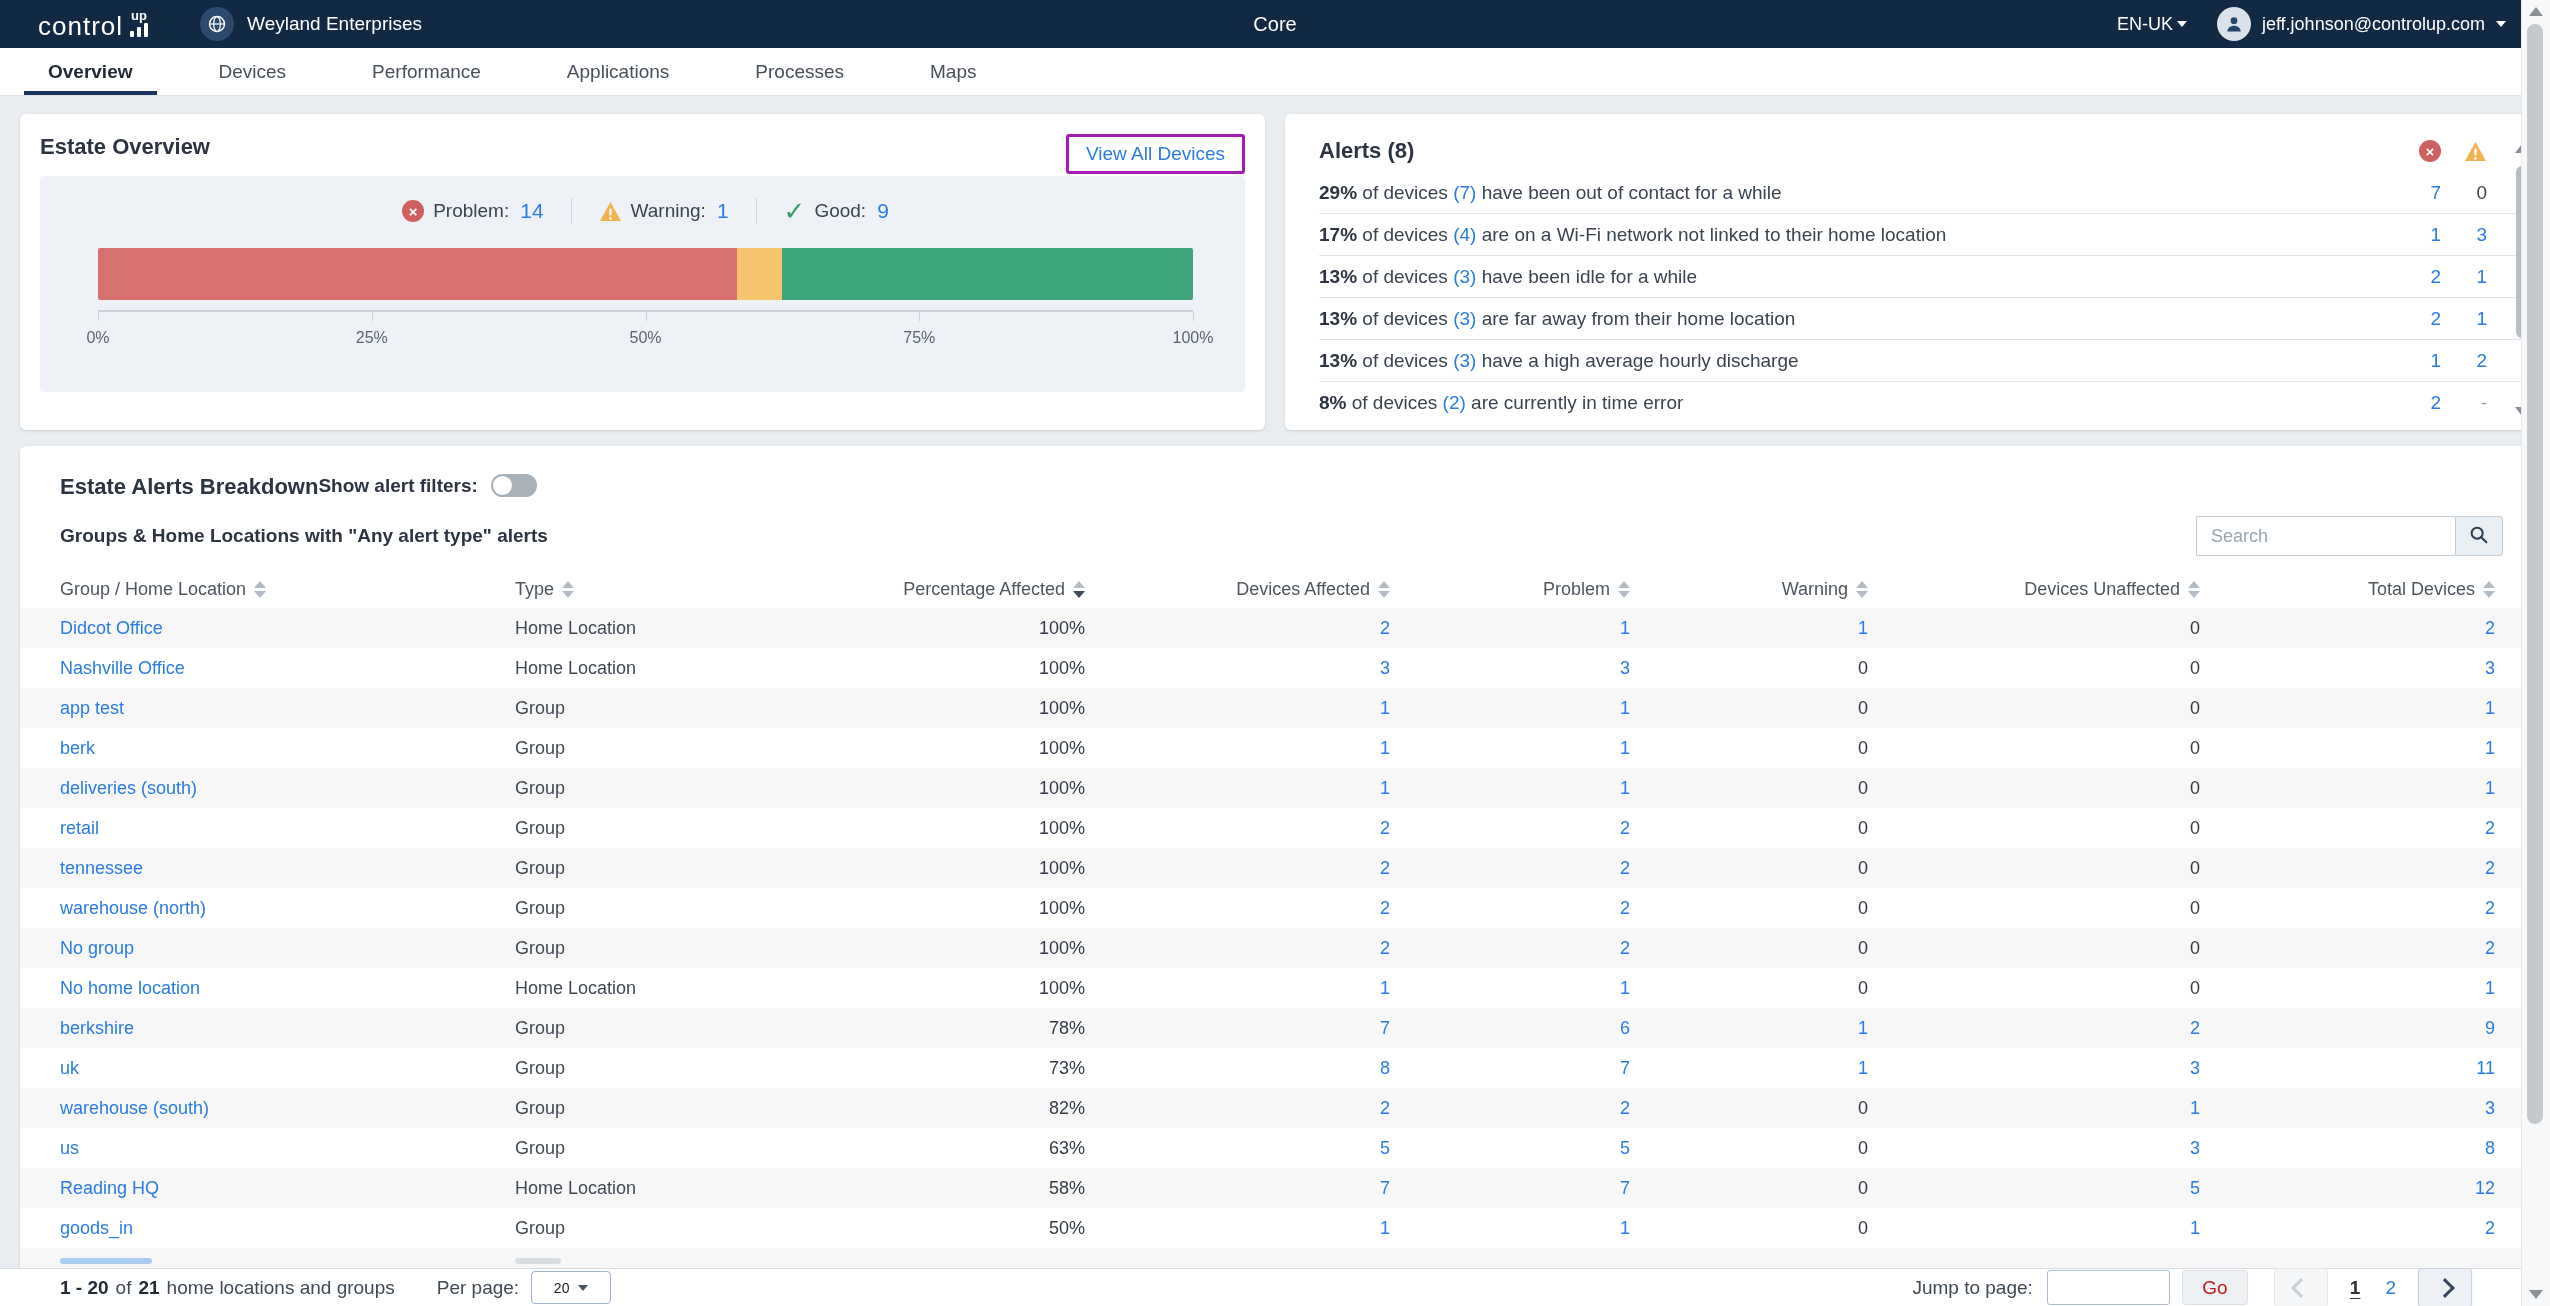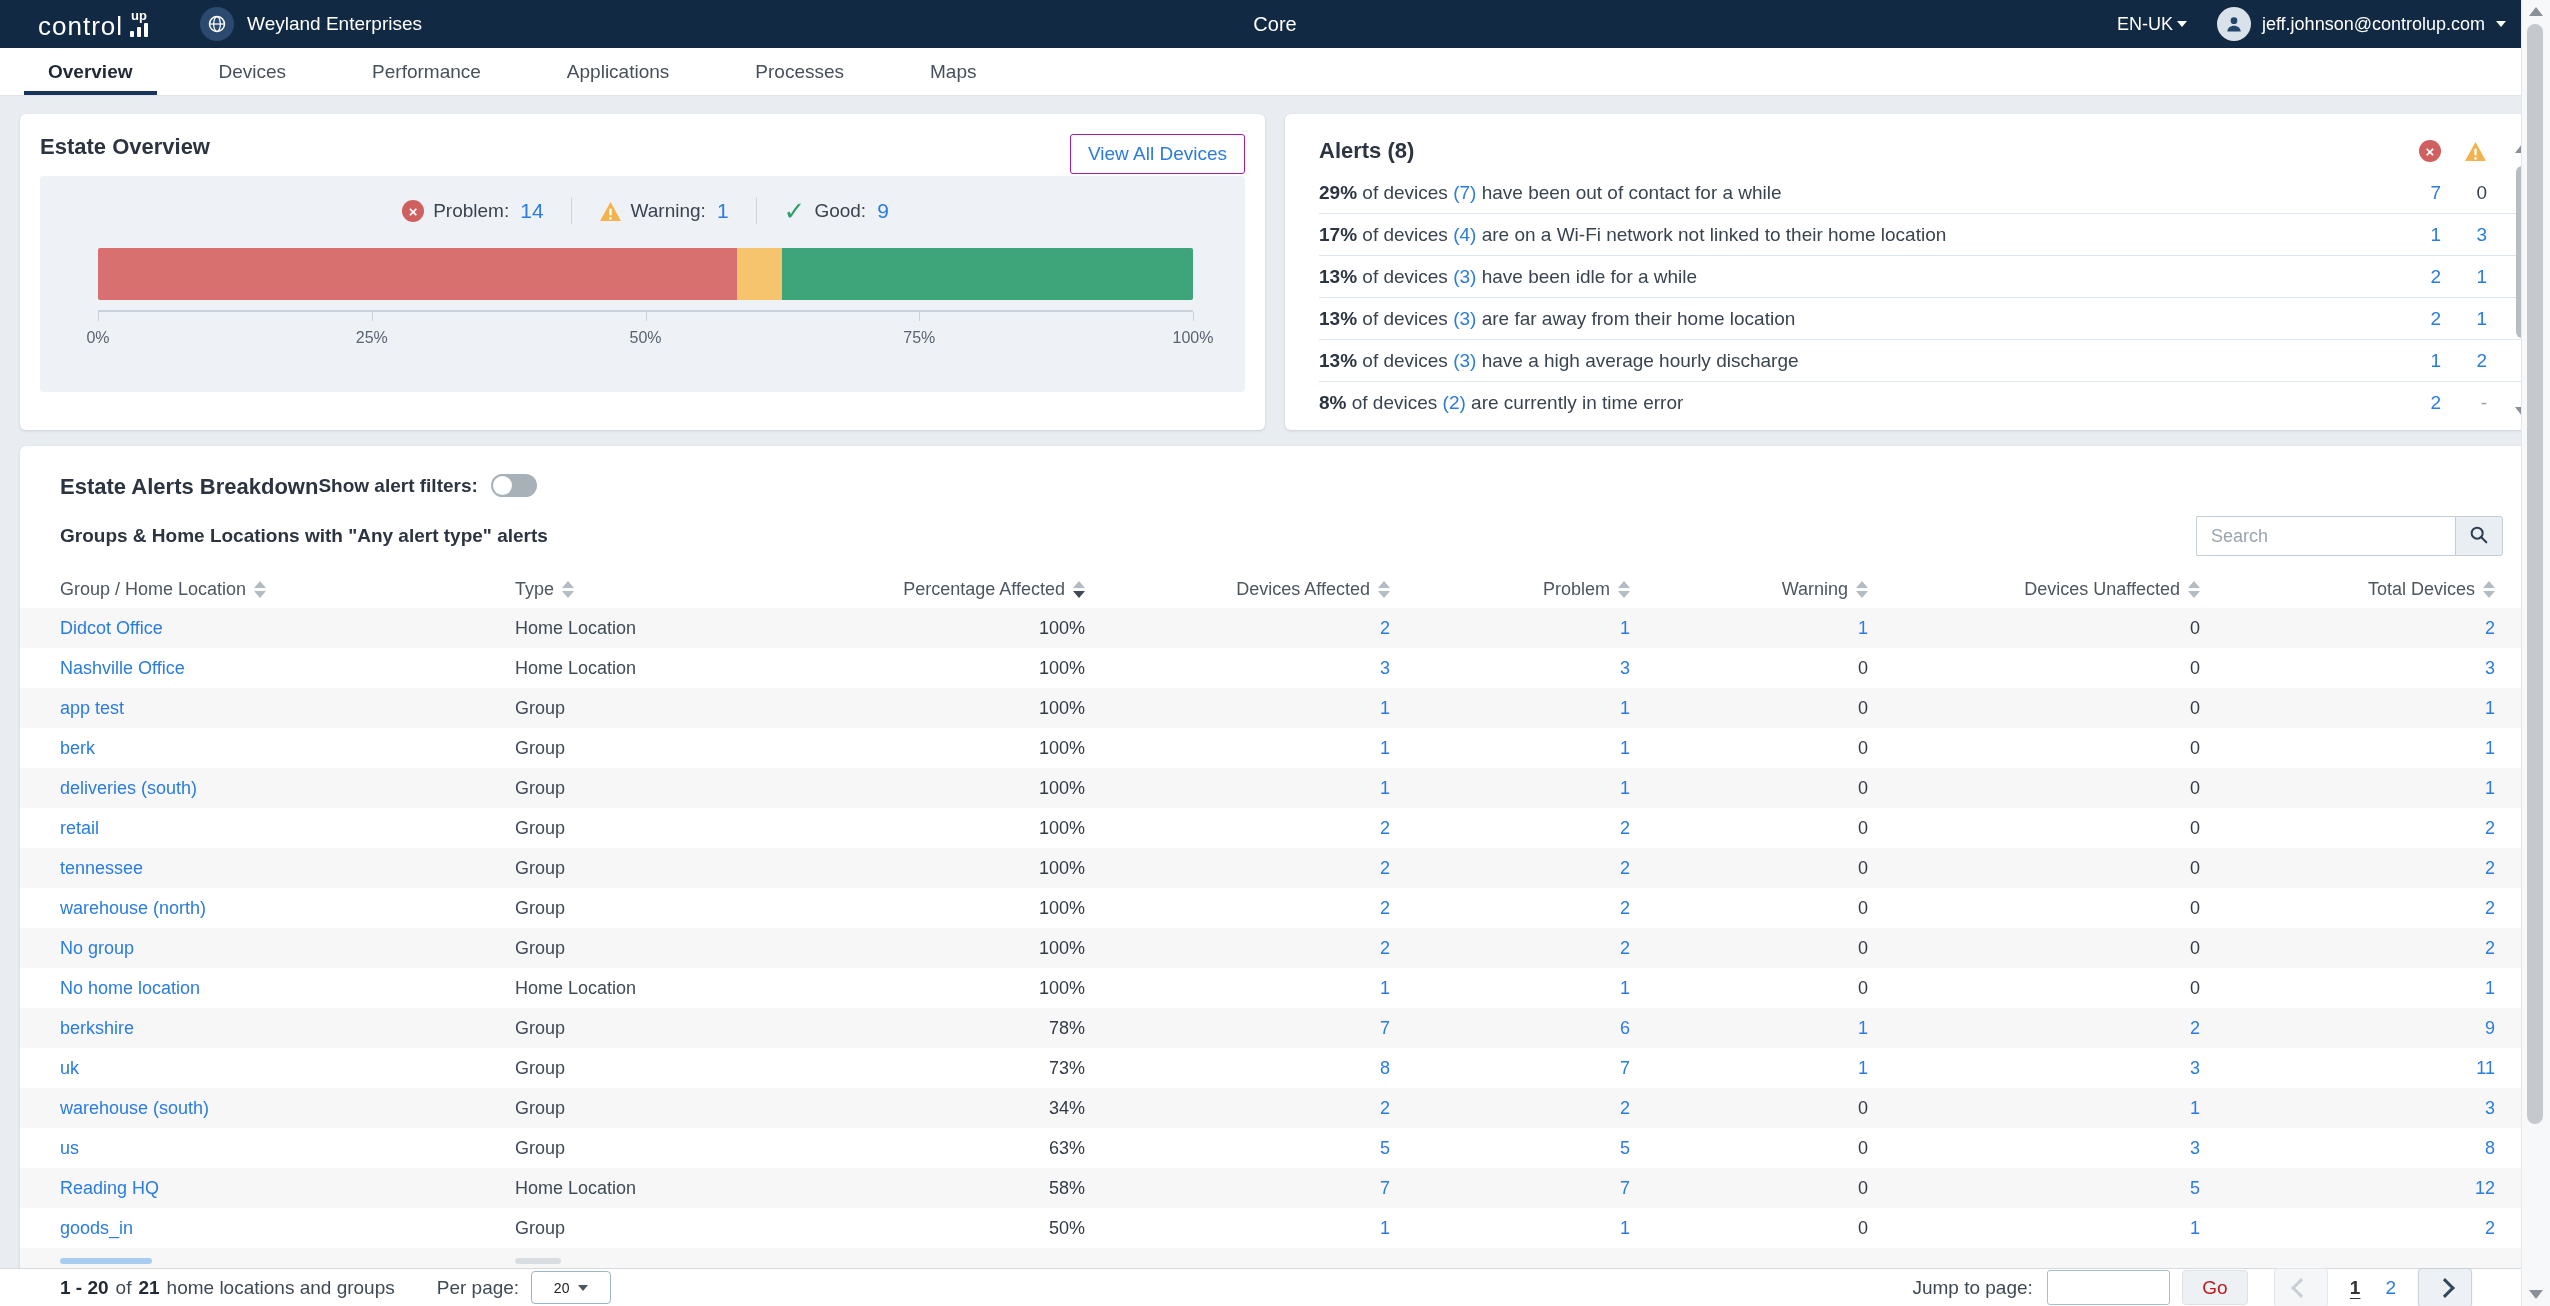--- a/index.html
+++ b/index.html
@@ -33,21 +33,21 @@
 
   
   .content{padding:18px 7px 0 20px;}
   .cards-row{display:flex;gap:20px;}
   .card{background:#fff;border-radius:6px;box-shadow:0 1px 3px rgba(20,30,40,.14);box-sizing:border-box;}
 
   
   .card-estate{width:1245px;height:316px;padding:20px;position:relative;}
   .card-title{font-size:22px;font-weight:700;color:#2b3440;}
   .view-all{position:absolute;top:20px;right:20px;height:40px;padding:0 17px;background:#fff;
-            border:1px solid #a21caf;border-radius:3px;color:#2a7cdf;font-size:19px;
+            border:3px solid #a21caf;border-radius:3px;color:#2a7cdf;font-size:19px;
             display:flex;align-items:center;cursor:pointer;font-family:inherit;}
   .estate-panel{margin-top:16px;background:#eef2f7;border-radius:4px;height:216px;padding:22px 52px 0 58px;box-sizing:border-box;}
   .legend{display:flex;justify-content:center;align-items:center;margin-bottom:24px;}
   .leg-item{display:flex;align-items:center;gap:9px;font-size:19px;color:#3a4450;}
   .leg-val{font-size:21px;color:#2a7cdf;margin-left:2px;cursor:pointer;}
   .leg-div{width:1px;height:26px;background:#ccd5de;margin:0 27px;}
   .badge-x{width:22px;height:22px;border-radius:50%;background:#d05f5f;color:#fff;font-size:15px;font-weight:700;
            display:inline-flex;align-items:center;justify-content:center;line-height:1;}
   .tri{display:inline-flex;}
   .check{font-size:26px;font-weight:700;color:#2f9e68;font-family:"DejaVu Sans",sans-serif;line-height:1;}
@@ -508,21 +508,21 @@
             <div class="t-cell t-right t-pct">73%</div>
             <div class="t-cell t-right t-num link">8</div>
             <div class="t-cell t-right t-num link">7</div>
             <div class="t-cell t-right t-num link">1</div>
             <div class="t-cell t-right t-num link">3</div>
             <div class="t-cell t-right t-num link">11</div>
           </div>
           <div class="tgrid t-row">
             <div class="t-cell t-name">warehouse (south)</div>
             <div class="t-cell t-type">Group</div>
-            <div class="t-cell t-right t-pct">34%</div>
+            <div class="t-cell t-right t-pct">82%</div>
             <div class="t-cell t-right t-num link">2</div>
             <div class="t-cell t-right t-num link">2</div>
             <div class="t-cell t-right t-num dark">0</div>
             <div class="t-cell t-right t-num link">1</div>
             <div class="t-cell t-right t-num link">3</div>
           </div>
           <div class="tgrid t-row">
             <div class="t-cell t-name">us</div>
             <div class="t-cell t-type">Group</div>
             <div class="t-cell t-right t-pct">63%</div>

